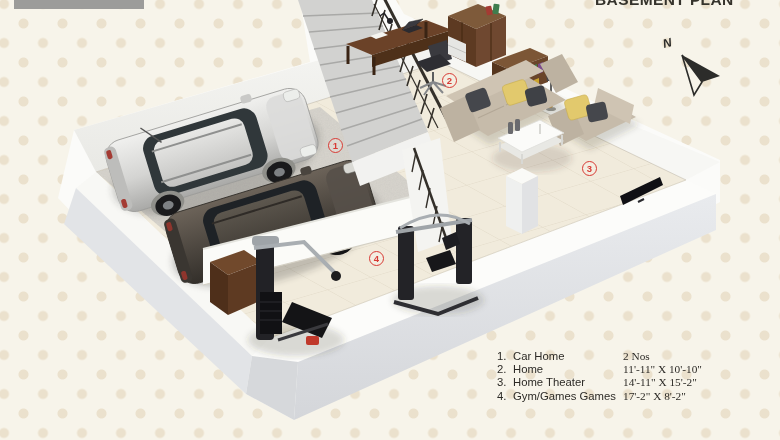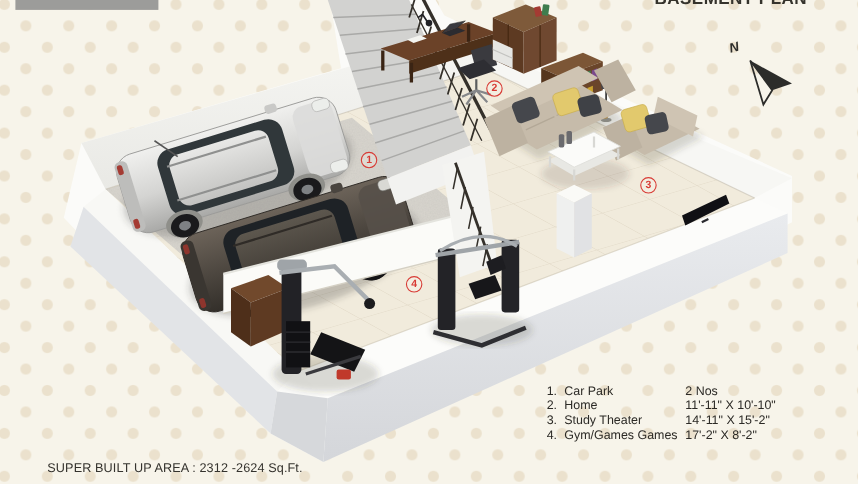--- a/index.html
+++ b/index.html
@@ -24,21 +24,21 @@
   }
   .compass{position:absolute;left:655px;top:28px;width:70px;height:72px;}
   .compass .n{
     position:absolute;left:8px;top:8px;font-size:12px;font-weight:700;color:#2c2c2a;
     transform:rotate(-14deg);font-style:italic;
   }
   .legend{position:absolute;left:497px;top:350px;width:272px;color:#2c2a26;}
   .legend .row{display:flex;align-items:baseline;height:13.2px;font-size:11.3px;}
   .legend .no{width:16px;}
   .legend .lab{width:110px;}
-  .legend .val{white-space:nowrap;}
+  .legend .val{white-space:nowrap;font-family:Liberation Serif, serif;}
   .footer-text{
     position:absolute;left:43px;top:420px;font-size:11.5px;color:#35332e;
     letter-spacing:.1px;white-space:nowrap;
   }
   .marker{
     position:absolute;width:15px;height:15px;border:1.5px solid var(--accent);
     border-radius:50%;box-sizing:border-box;color:var(--accent);
     font-size:9.5px;font-weight:700;display:flex;align-items:center;justify-content:center;
     background:rgba(250,247,238,.25);
   }
@@ -322,35 +322,34 @@
   </div>
 
   <div class="marker" style="left:328px;top:138px;">1</div>
   <div class="marker" style="left:442px;top:73px;">2</div>
   <div class="marker" style="left:582px;top:161px;">3</div>
   <div class="marker" style="left:369px;top:251px;">4</div>
 
   <div class="legend">
     <div class="row">
       <span class="no">1.</span>
-      <span class="lab">Car Park</span>
+      <span class="lab">Car Home</span>
       <span class="val">2 Nos</span>
     </div>
     <div class="row">
       <span class="no">2.</span>
       <span class="lab">Home</span>
       <span class="val">11'-11" X 10'-10"</span>
     </div>
     <div class="row">
       <span class="no">3.</span>
-      <span class="lab">Study Theater</span>
+      <span class="lab">Home Theater</span>
       <span class="val">14'-11" X 15'-2"</span>
     </div>
     <div class="row">
       <span class="no">4.</span>
       <span class="lab">Gym/Games Games</span>
       <span class="val">17'-2" X 8'-2"</span>
     </div>
   </div>
 
-  <div class="footer-text">SUPER BUILT UP AREA : 2312 -2624 Sq.Ft.</div>
 
 </div>
 
 </body></html>

